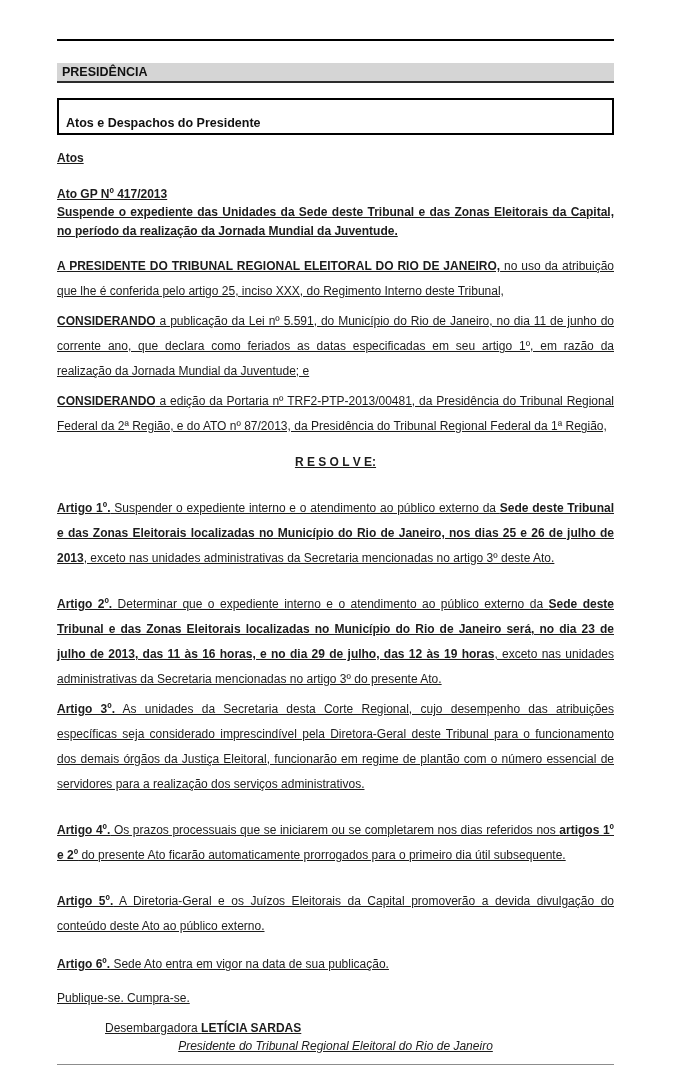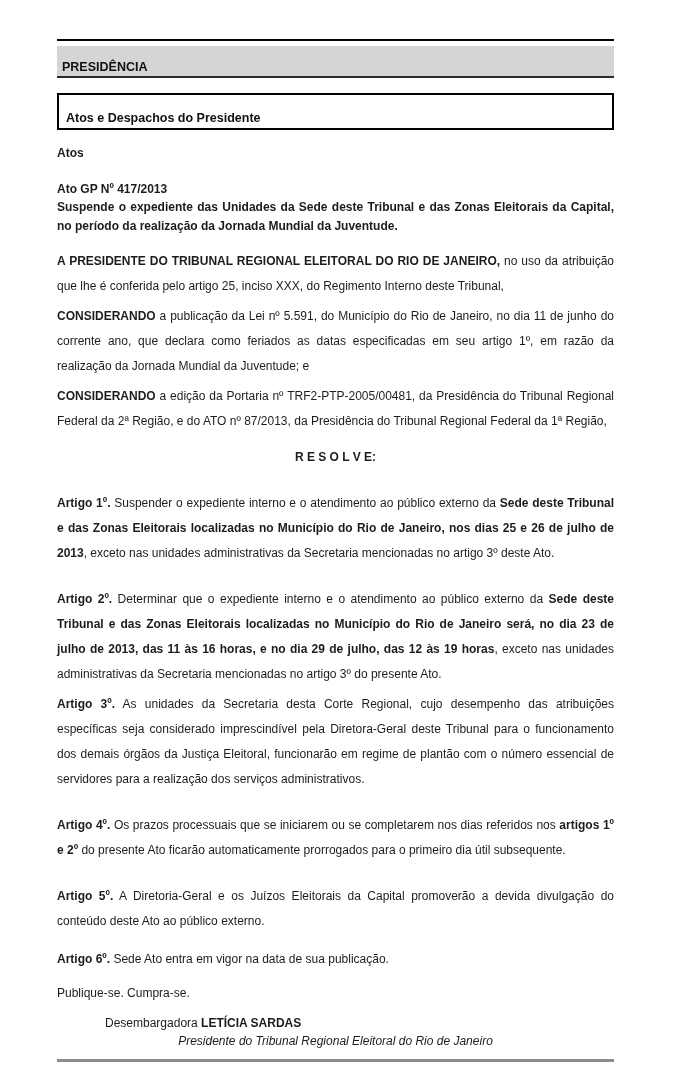--- a/index.html
+++ b/index.html
@@ -27,35 +27,35 @@
   }
   .meta .date{
     font-family:"Liberation Serif","DejaVu Serif",serif;
     font-weight:700;font-size:13.5px;
   }
   .rule{
     margin-top:3px;height:0;border-top:2px solid var(--rule-color);
   }
   
   .section-bar{
-    margin-top:5px;
+    margin-top:22px;
     background:var(--section-bar-bg);
     border-bottom:2px solid var(--section-bar-border);
-    padding:14px 5px 1px 5px;
+    padding:2px 5px 1px 5px;
     font-weight:700;font-size:12.5px;line-height:15px;color:#111;
   }
   
   .subsection-box{
     margin-top:15px;
     border:2px solid #000;
     padding:16px 7px 2px 7px;
     font-weight:700;font-size:12.5px;line-height:15px;color:#111;
   }
   
-  .para{margin:0;font-size:12px;color:var(--text-color);}
+  .para{margin:0;font-size:12px;color:var(--text-color);text-decoration:underline;}
   .para .b{font-weight:700;}
   .para .i{font-style:italic;}
   .label{font-weight:700;line-height:18px;margin-top:14px;}
   .title{font-weight:700;line-height:18px;margin-top:18px;}
   .summary{font-weight:700;line-height:19px;margin-top:0;text-align:justify;}
   .body{line-height:25px;margin-top:5px;text-align:justify;}
   .gap-md{margin-top:13px;}
   .gap-lg{margin-top:21px;}
   .resolve{font-weight:700;line-height:25px;margin-top:11px;text-align:center;}
   .plain{line-height:18px;margin-top:12px;}
@@ -82,21 +82,21 @@
     <span>Atos e Despachos do Presidente</span>
   </div>
 
   <main>
 
   <p class="para label"><span class="b">Atos</span></p>
       <p class="para title"><span class="b">Ato GP Nº 417/2013</span></p>
       <p class="para summary"><span class="b">Suspende o expediente das Unidades da Sede deste Tribunal e das Zonas Eleitorais da Capital, no período da realização da Jornada Mundial da Juventude.</span></p>
       <p class="para body gap-md"><span class="b">A PRESIDENTE DO TRIBUNAL REGIONAL ELEITORAL DO RIO DE JANEIRO,</span><span> no uso da atribuição que lhe é conferida pelo artigo 25, inciso XXX, do Regimento Interno deste Tribunal,</span></p>
       <p class="para body"><span class="b">CONSIDERANDO</span><span> a publicação da Lei nº 5.591, do Município do Rio de Janeiro, no dia 11 de junho do corrente ano, que declara como feriados as datas especificadas em seu artigo 1º, em razão da realização da Jornada Mundial da Juventude; e</span></p>
-      <p class="para body"><span class="b">CONSIDERANDO</span><span> a edição da Portaria nº TRF2-PTP-2005/00481, da Presidência do Tribunal Regional Federal da 2ª Região, e do ATO nº 87/2013, da Presidência do Tribunal Regional Federal da 1ª Região,</span></p>
+      <p class="para body"><span class="b">CONSIDERANDO</span><span> a edição da Portaria nº TRF2-PTP-2013/00481, da Presidência do Tribunal Regional Federal da 2ª Região, e do ATO nº 87/2013, da Presidência do Tribunal Regional Federal da 1ª Região,</span></p>
       <p class="para resolve"><span class="b">R E S O L V E:</span></p>
       <p class="para body gap-lg"><span class="b">Artigo 1º.</span><span> Suspender o expediente interno e o atendimento ao público externo da </span><span class="b">Sede deste Tribunal e das Zonas Eleitorais localizadas no Município do Rio de Janeiro, nos dias 25 e 26 de julho de 2013</span><span>, exceto nas unidades administrativas da Secretaria mencionadas no artigo 3º deste Ato.</span></p>
       <p class="para body gap-lg"><span class="b">Artigo 2º.</span><span> Determinar que o expediente interno e o atendimento ao público externo da </span><span class="b">Sede deste Tribunal e das Zonas Eleitorais localizadas no Município do Rio de Janeiro será, no dia 23 de julho de 2013, das 11 às 16 horas, e no dia 29 de julho, das 12 às 19 horas</span><span>, exceto nas unidades administrativas da Secretaria mencionadas no artigo 3º do presente Ato.</span></p>
       <p class="para body"><span class="b">Artigo 3º.</span><span> As unidades da Secretaria desta Corte Regional, cujo desempenho das atribuições específicas seja considerado imprescindível pela Diretora-Geral deste Tribunal para o funcionamento dos demais órgãos da Justiça Eleitoral, funcionarão em regime de plantão com o número essencial de servidores para a realização dos serviços administrativos.</span></p>
       <p class="para body gap-lg"><span class="b">Artigo 4º.</span><span> Os prazos processuais que se iniciarem ou se completarem nos dias referidos nos </span><span class="b">artigos 1º e 2º</span><span> do presente Ato ficarão automaticamente prorrogados para o primeiro dia útil subsequente.</span></p>
       <p class="para body gap-lg"><span class="b">Artigo 5º.</span><span> A Diretoria-Geral e os Juízos Eleitorais da Capital promoverão a devida divulgação do conteúdo deste Ato ao público externo.</span></p>
       <p class="para body gap-md"><span class="b">Artigo 6º.</span><span> Sede Ato entra em vigor na data de sua publicação.</span></p>
       <p class="para plain"><span>Publique-se. Cumpra-se.</span></p>
       <p class="para sig-name"><span>Desembargadora </span><span class="b">LETÍCIA SARDAS</span></p>
       <p class="para sig-role"><span class="i">Presidente do Tribunal Regional Eleitoral do Rio de Janeiro</span></p>

